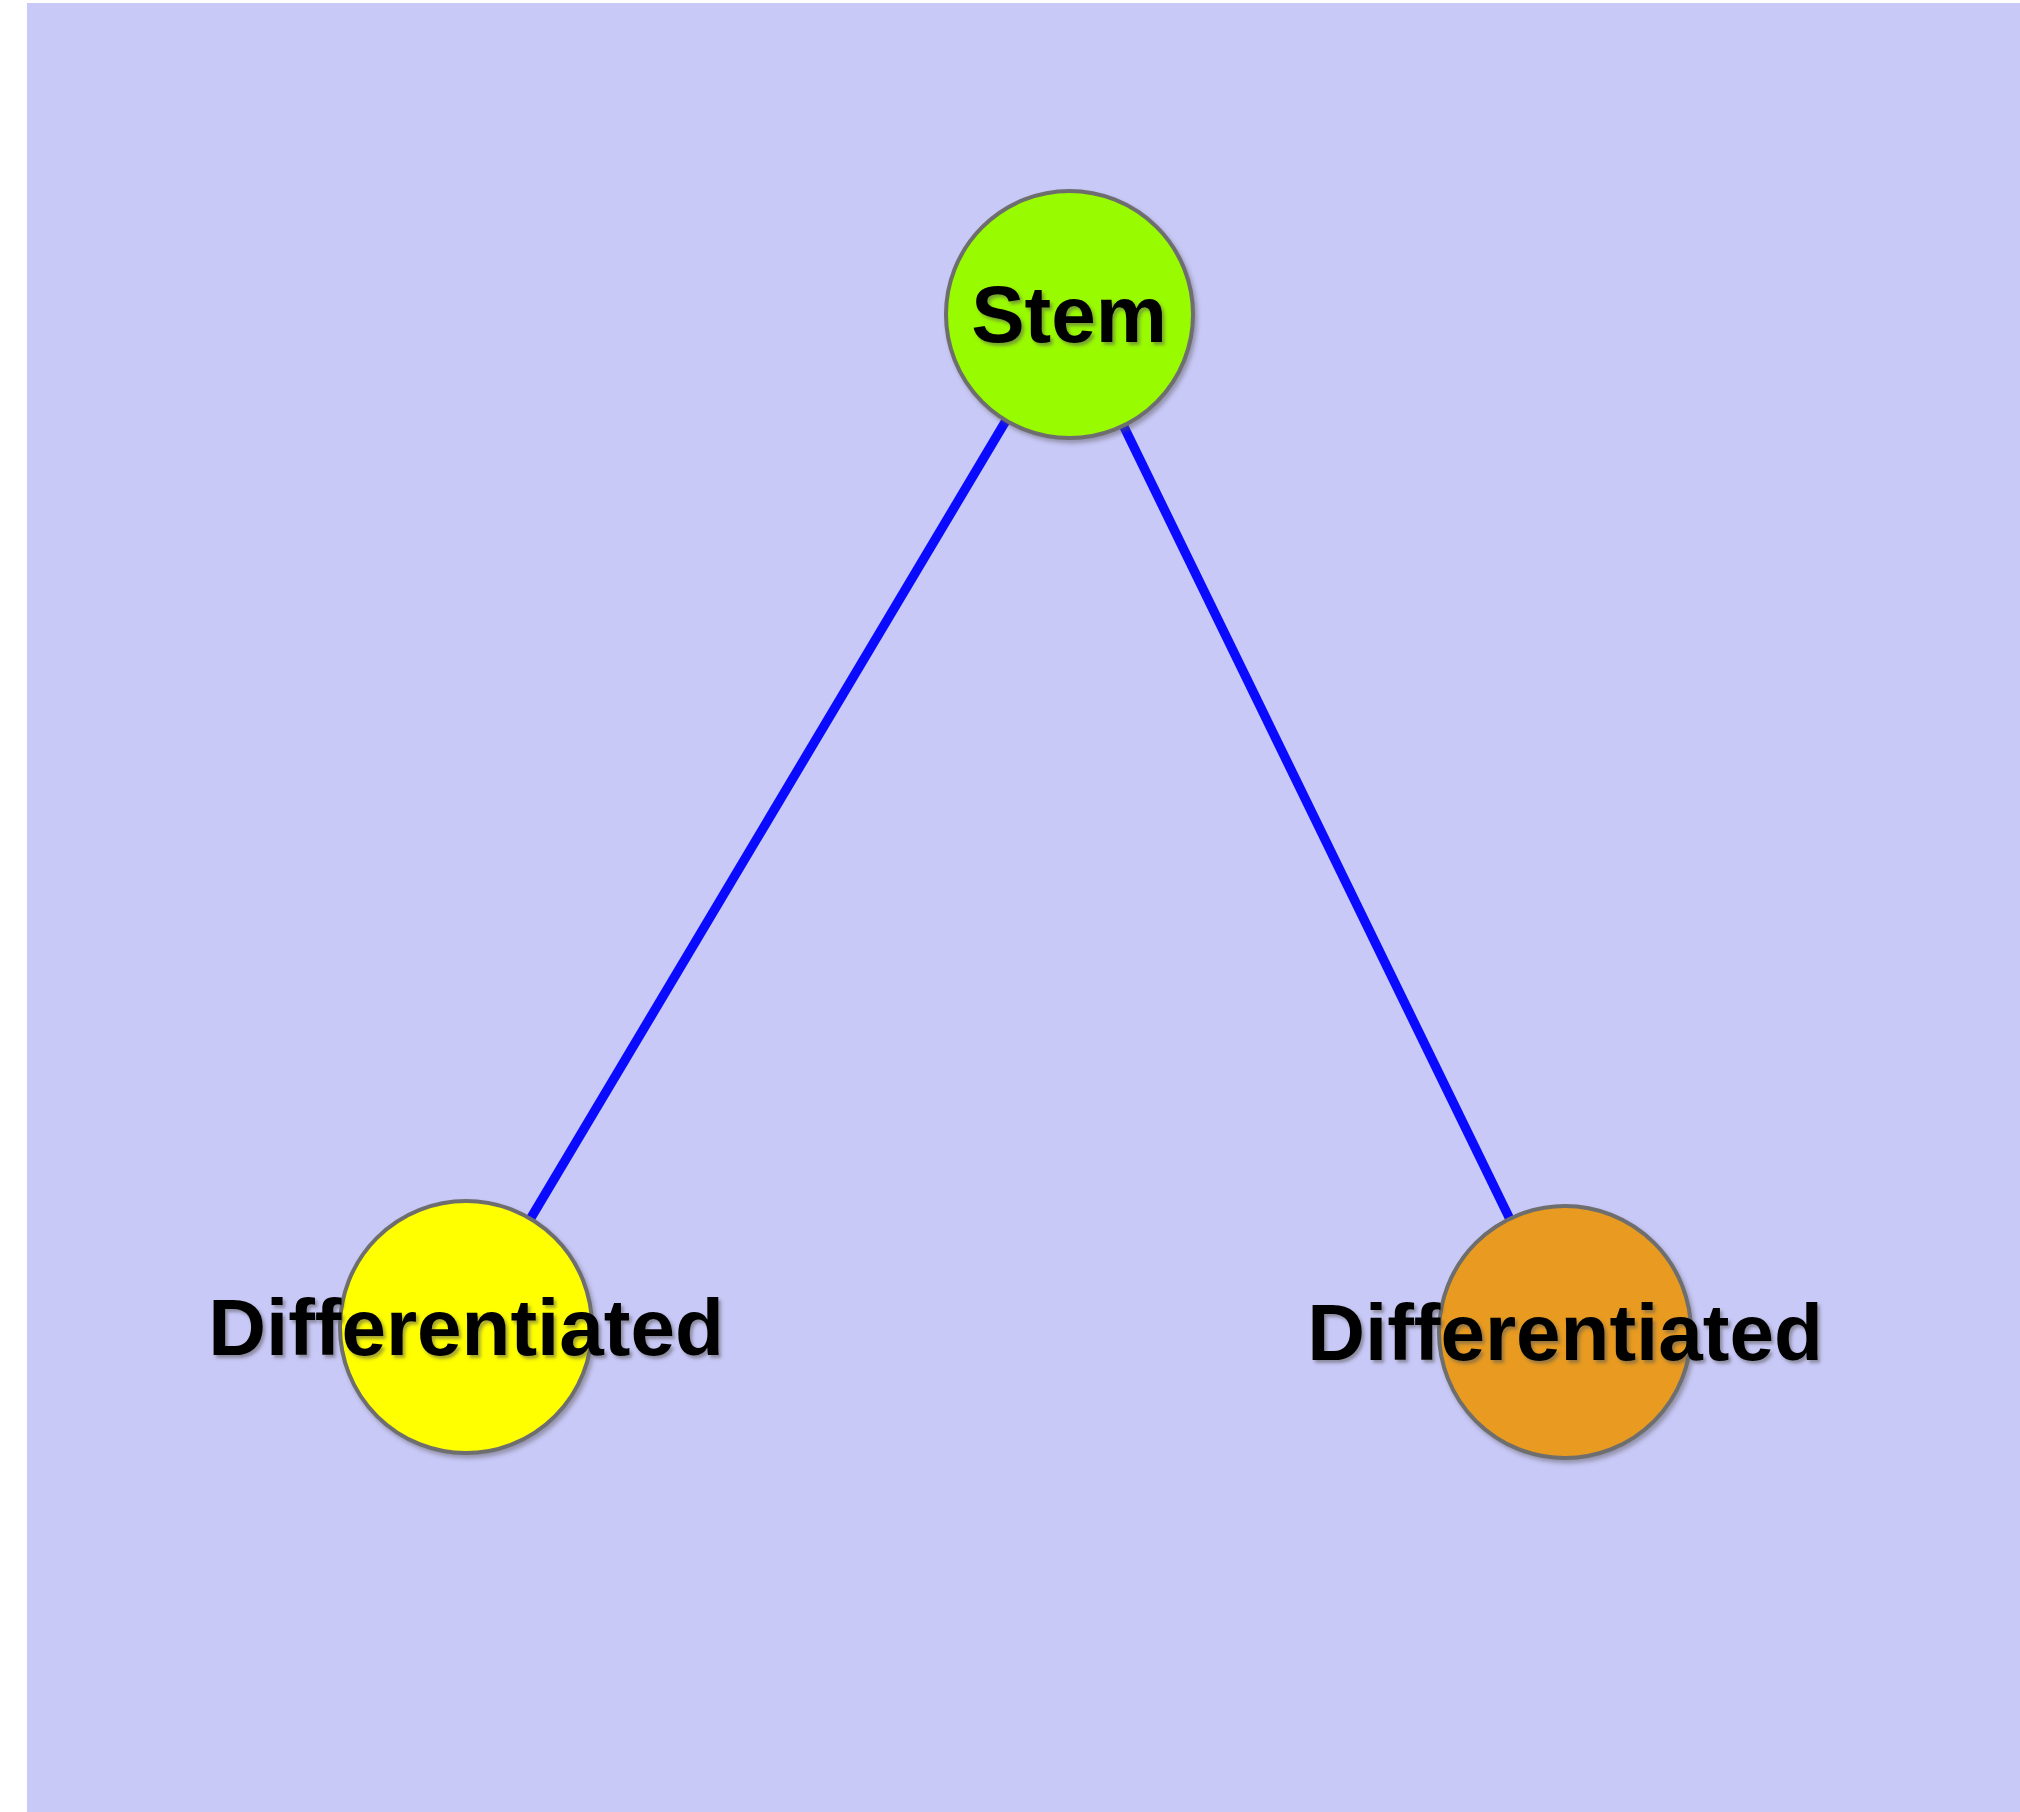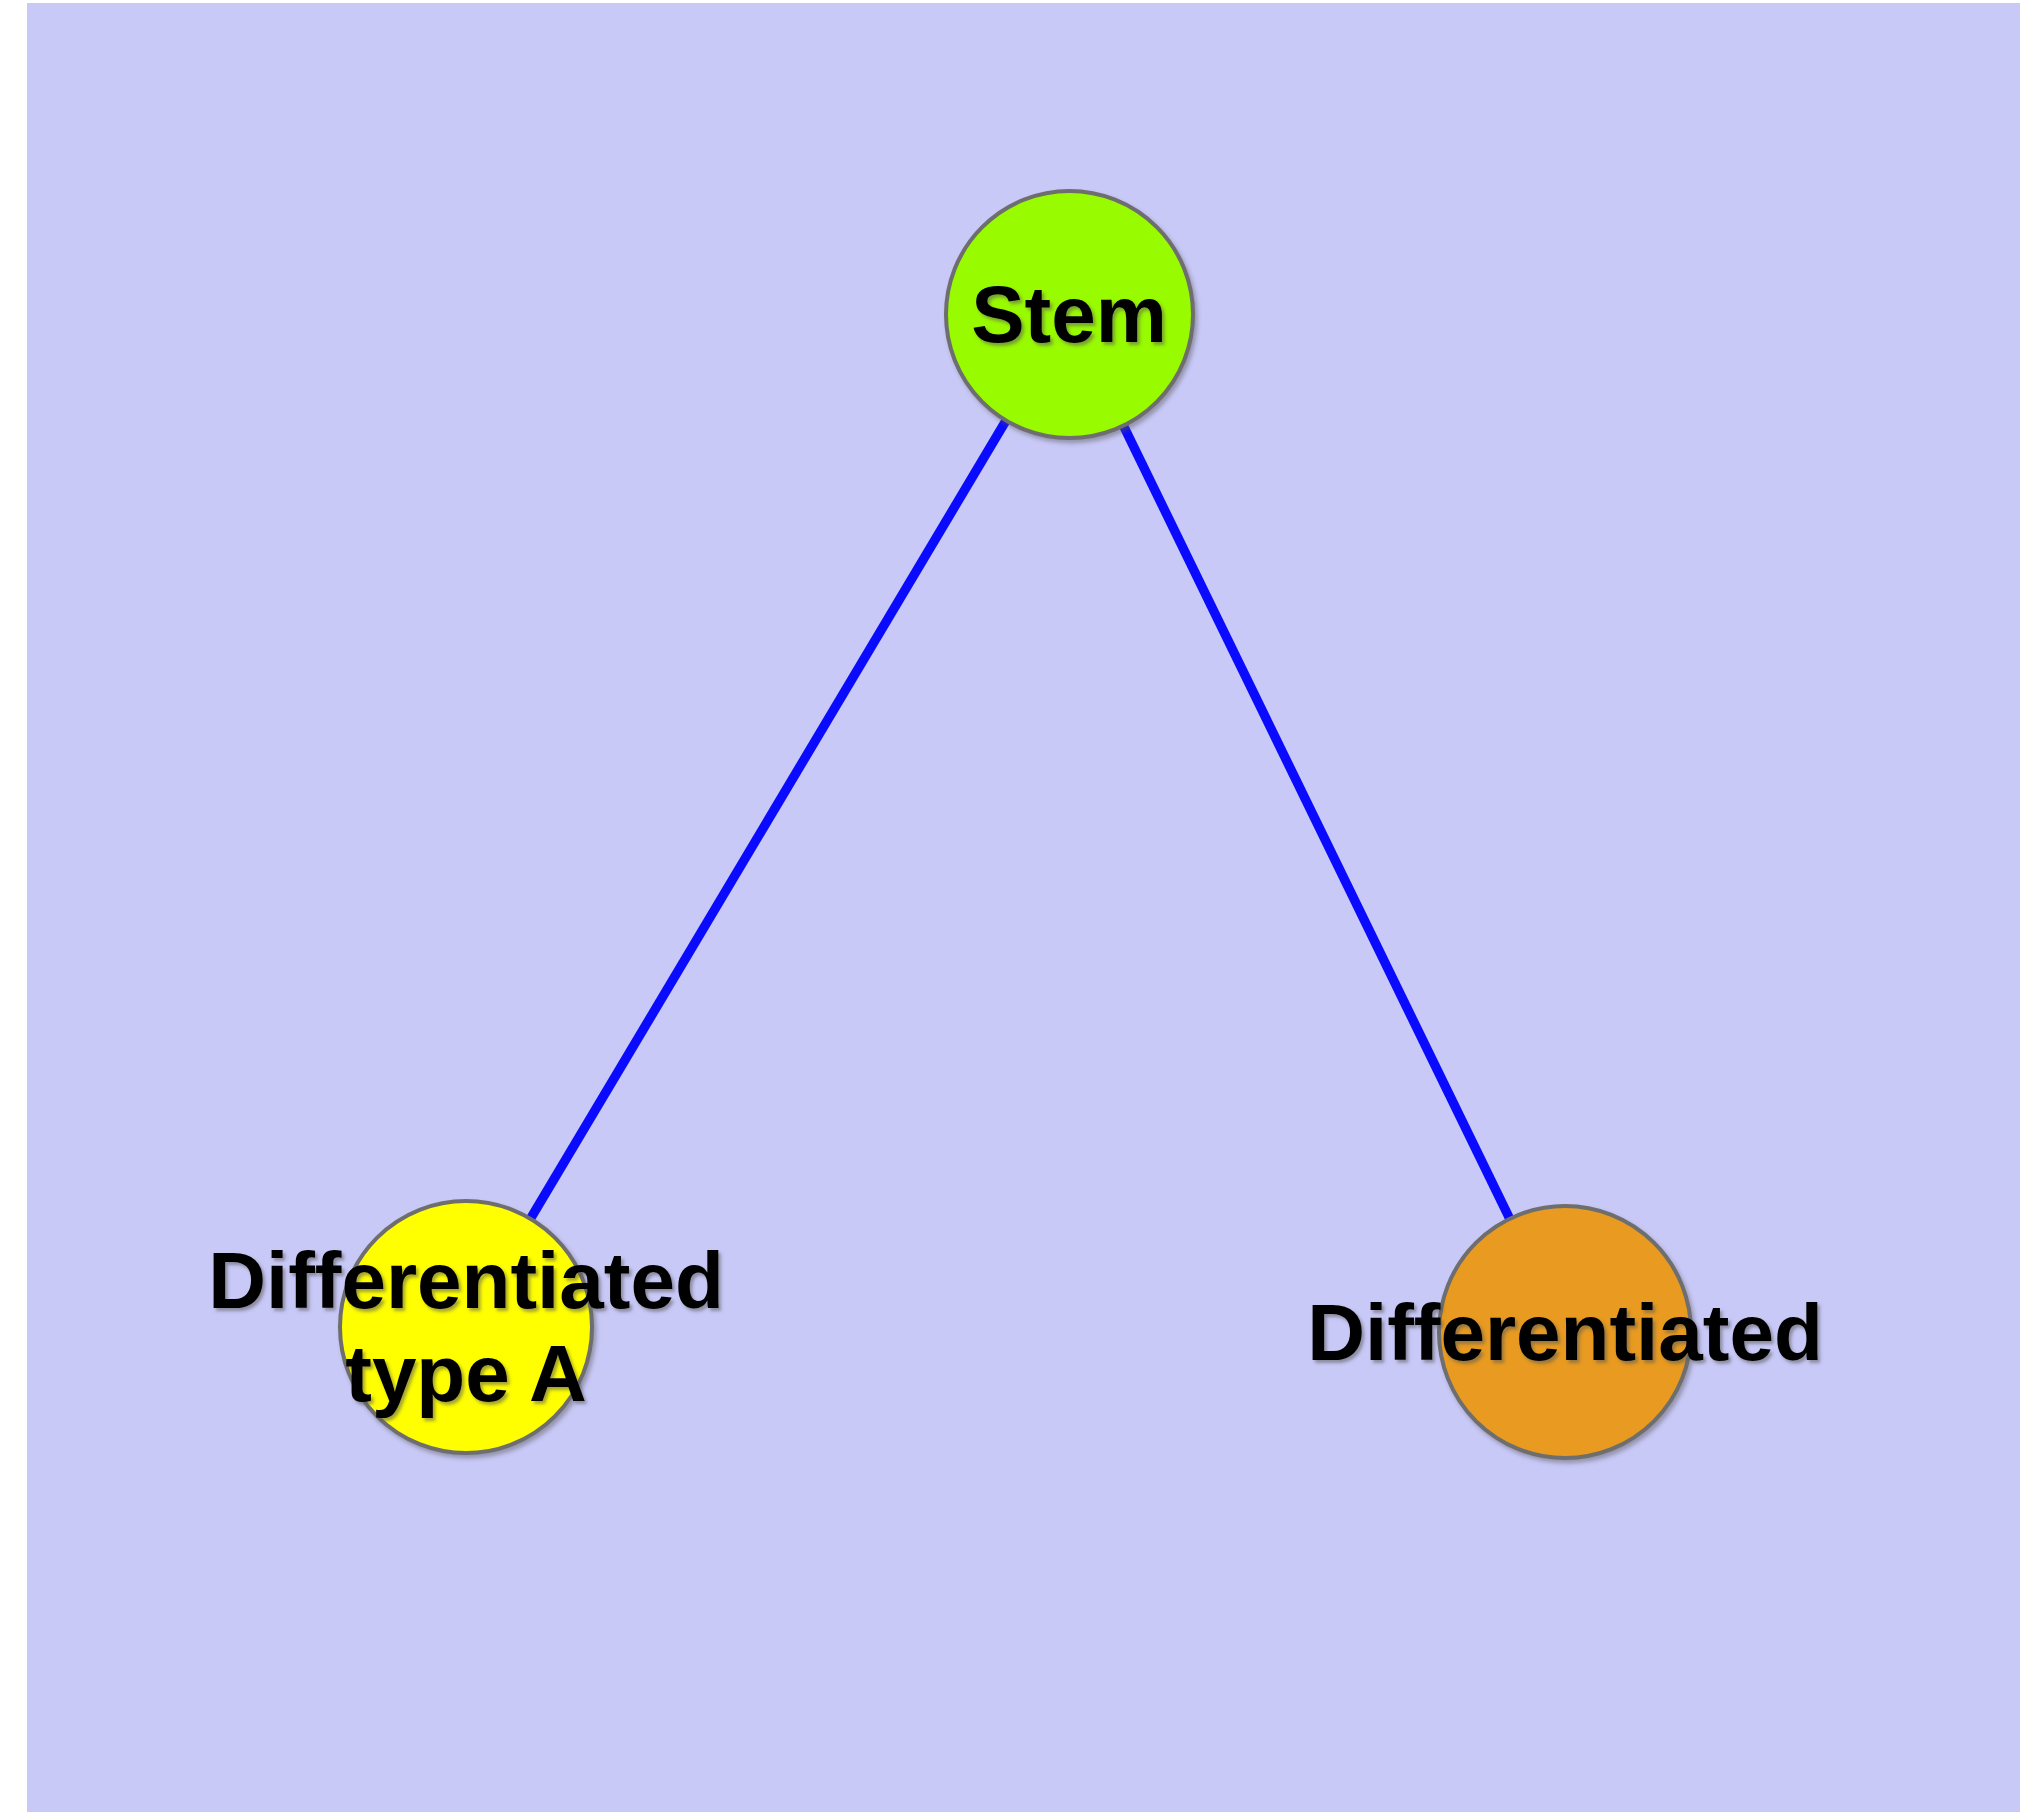--- a/index.html
+++ b/index.html
@@ -73,21 +73,20 @@
   </svg>
 
   <div class="node-circle" style="left: 920px; top: 189px; width: 251px; height: 251px; background: rgb(153, 251, 0); border-color: rgb(110, 110, 110); border-width: 4.2px;"></div>
   <div class="node-label" style="left: 1045px; top: 314px; color: rgb(0, 0, 0);">
     <span>Stem</span>
   </div>
 
   <div class="node-circle" style="left: 314px; top: 1199px; width: 256px; height: 256px; background: rgb(255, 255, 0); border-color: rgb(110, 110, 110); border-width: 4.2px;"></div>
   <div class="node-label" style="left: 442px; top: 1327px; color: rgb(0, 0, 0);">
     <span>Differentiated</span>
-    <span>type A</span>
   </div>
 
   <div class="node-circle" style="left: 1413px; top: 1204px; width: 256px; height: 256px; background: rgb(232, 155, 32); border-color: rgb(110, 110, 110); border-width: 4.2px;"></div>
   <div class="node-label" style="left: 1541px; top: 1332px; color: rgb(0, 0, 0);">
     <span>Differentiated</span>
   </div>
 
 </div>
 
 

